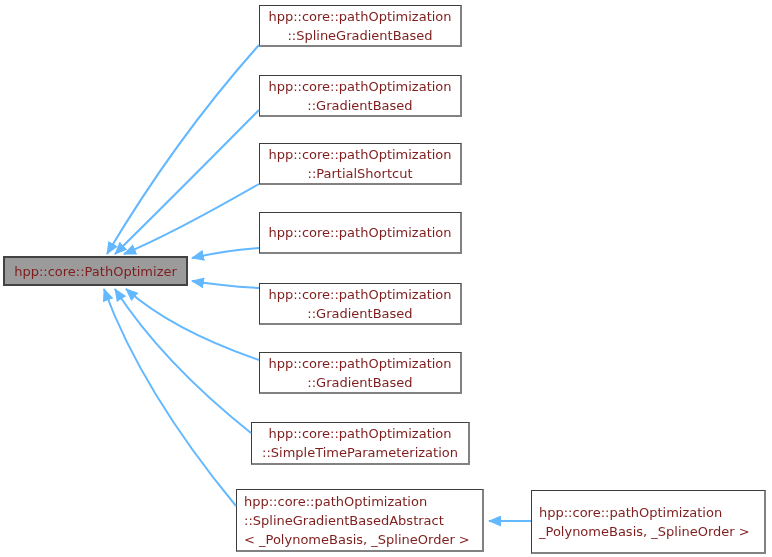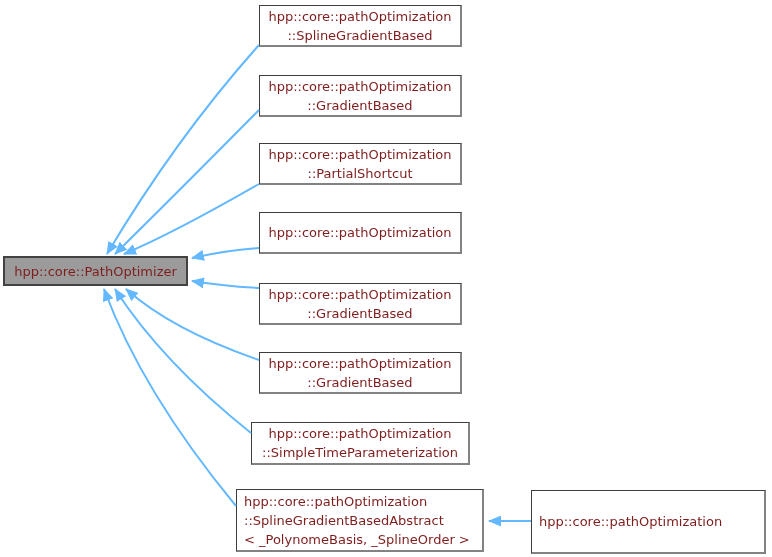--- a/index.html
+++ b/index.html
@@ -120,15 +120,16 @@
   </div>
 
   <div class="node leftalign" style="left:236px; top:489px; width:248px; height:63px;">
     <span>hpp::core::pathOptimization</span>
     <span>::SplineGradientBasedAbstract</span>
     <span>&lt; _PolynomeBasis, _SplineOrder &gt;</span>
   </div>
 
   <div class="node leftalign" style="left:531px; top:490px; width:235px; height:64px;">
     <span>hpp::core::pathOptimization</span>
+    <span>_PolynomeBasis, _SplineOrder &gt;</span>
   </div>
 
 </div>
 
 </body></html>

